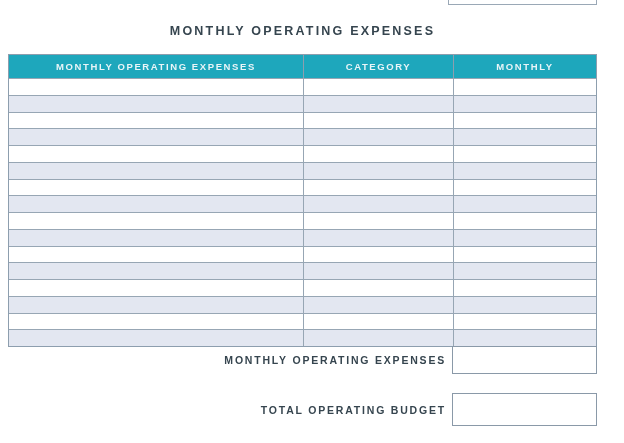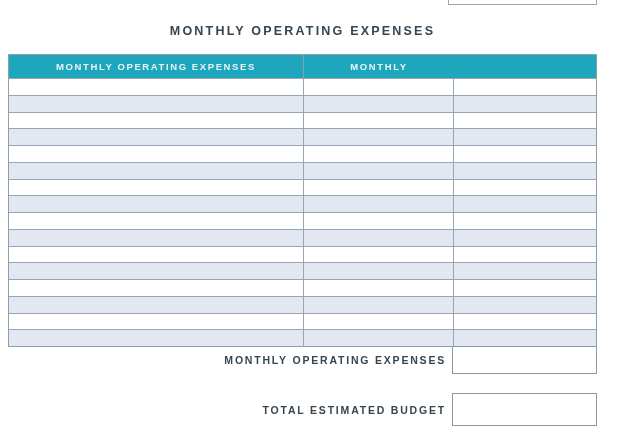--- a/index.html
+++ b/index.html
@@ -93,20 +93,21 @@
 </head>
 <body>
 
 <div class="cropped-box"></div>
 
 <div class="page-title">MONTHLY OPERATING EXPENSES</div>
 
 <div class="expense-table">
   <div class="thead">
     <div class="th">MONTHLY OPERATING EXPENSES</div>
+    <div class="th">CATEGORY</div>
     <div class="th">MONTHLY</div>
   </div>
   <div class="tbody">
       <div class="tr">
         <div class="td"></div>
         <div class="td"></div>
         <div class="td"></div>
       </div>
       <div class="tr">
         <div class="td"></div>
@@ -182,14 +183,14 @@
         <div class="td"></div>
         <div class="td"></div>
         <div class="td"></div>
       </div>
     </div>
 </div>
 
 <div class="summary-label row1">MONTHLY OPERATING EXPENSES</div>
 <div class="summary-box row1"></div>
 
-<div class="summary-label row2">TOTAL ESTIMATED BUDGET</div>
+<div class="summary-label row2">TOTAL OPERATING BUDGET</div>
 <div class="summary-box row2"></div>
 
 </body></html>

